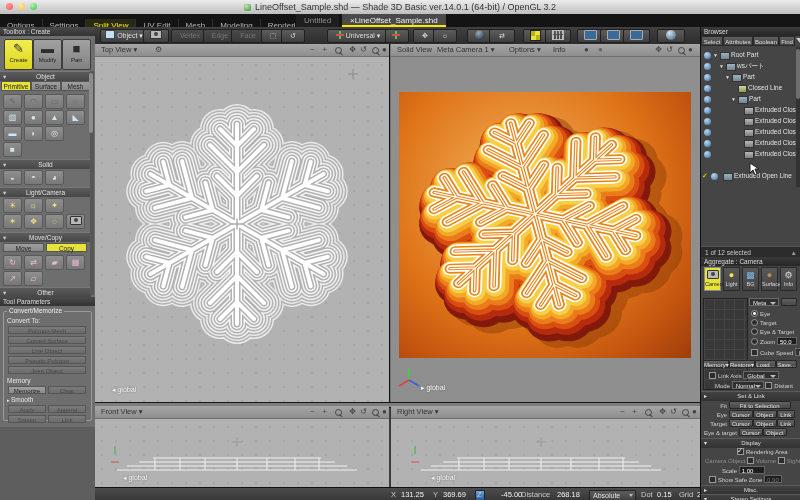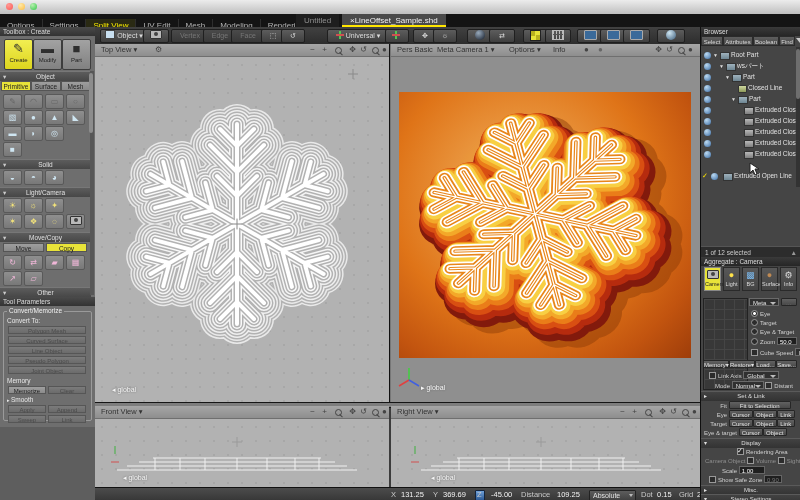--- a/index.html
+++ b/index.html
@@ -173,20 +173,21 @@
         <use href="#flakeArm" transform="rotate(240)"></use>
           <use href="#flakeArm" transform="rotate(300)"></use>
       </g>
     </defs>
   </svg>
 
   <div class="abs titlebar">
     <div class="abs tl r"></div>
     <div class="abs tl y"></div>
     <div class="abs tl g"></div>
+    <div class="abs title-text"><span class="doc-ico"></span><span>LineOffset_Sample.shd — Shade 3D Basic ver.14.0.1 (64-bit) / OpenGL 3.2</span></div>
   </div>
 
   <div class="abs tabbar">
     <span class="wtab">Options</span><span class="wtab">Settings</span><span class="wtab active">Split View</span><span class="wtab">UV Edit</span><span class="wtab">Mesh</span><span class="wtab">Modeling</span><span class="wtab">Rendering</span><span class="wsbtn">‹</span><span class="wsbtn">›</span>
     <div class="doctab idle">Untitled</div>
     <div class="doctab active"><span>×</span><span>LineOffset_Sample.shd</span></div>
   </div>
 
   <div class="abs leftcol">
     <div class="abs ptitle" style="top:0"><span>Toolbox : Create</span></div>
@@ -390,21 +391,21 @@
           <g stroke="#e8861a" stroke-width="3.5">
               <use href="#flake"></use>
             </g>
           <g stroke="#ffffff" stroke-width="1.2">
               <use href="#flake"></use>
             </g>
         </g>
       </svg>
     </div>
     <div class="abs vhdr">
-      <span class="vhname">Pers Basic</span>
+      <span class="vhname">Solid View</span>
       <span class="abs" style="left:46px;top:0"><span>Meta Camera 1</span> ▾</span>
       <span class="abs" style="left:118px;top:0"><span>Options</span> ▾</span>
       <span class="abs" style="left:162px;top:0">Info</span>
       <span class="vhi" style="left:190px">●</span>
       <span class="vhi" style="left:204px;color:#666">●</span>
       <span class="vhi" style="left:262px">✥</span>
       <span class="vhi" style="left:273px">↺</span>
       <span class="mag" style="left:287px"></span>
       <span class="vhi" style="left:294px">●</span>
     </div>
@@ -474,23 +475,23 @@
     <span class="globallbl" style="left:40px;bottom:5px">◂ <span>global</span></span>
   </div>
 
   <div class="abs statusbar">
     <div class="abs ptr"></div>
     <span class="abs" style="left:296px">X</span>
     <span class="abs sv" style="left:306px">131.25</span>
     <span class="abs" style="left:338px">Y</span>
     <span class="abs sv" style="left:348px">369.69</span>
     <span class="abs" style="left:382px">Z</span>
-    <span class="abs sv" style="left:396px">-45.00</span>
+    <span class="abs sv" style="left:406px">-45.00</span>
     <span class="abs" style="left:426px">Distance</span>
-    <span class="abs sv" style="left:462px">109.25</span>
+    <span class="abs sv" style="left:462px">268.18</span>
     <span class="sbtn" style="left:494px;width:34px">Absolute</span>
     <span class="abs" style="left:546px">Dot</span>
     <span class="abs sv" style="left:562px">0.15</span>
     <span class="abs" style="left:584px">Grid</span>
     <span class="abs sv" style="left:602px">2.5</span>
     <span class="sbtn" style="left:618px;width:16px">mm</span>
   </div>
 
   <div class="abs rpanel">
     <div class="abs rtitle" style="top:0"><span>Browser</span></div>

